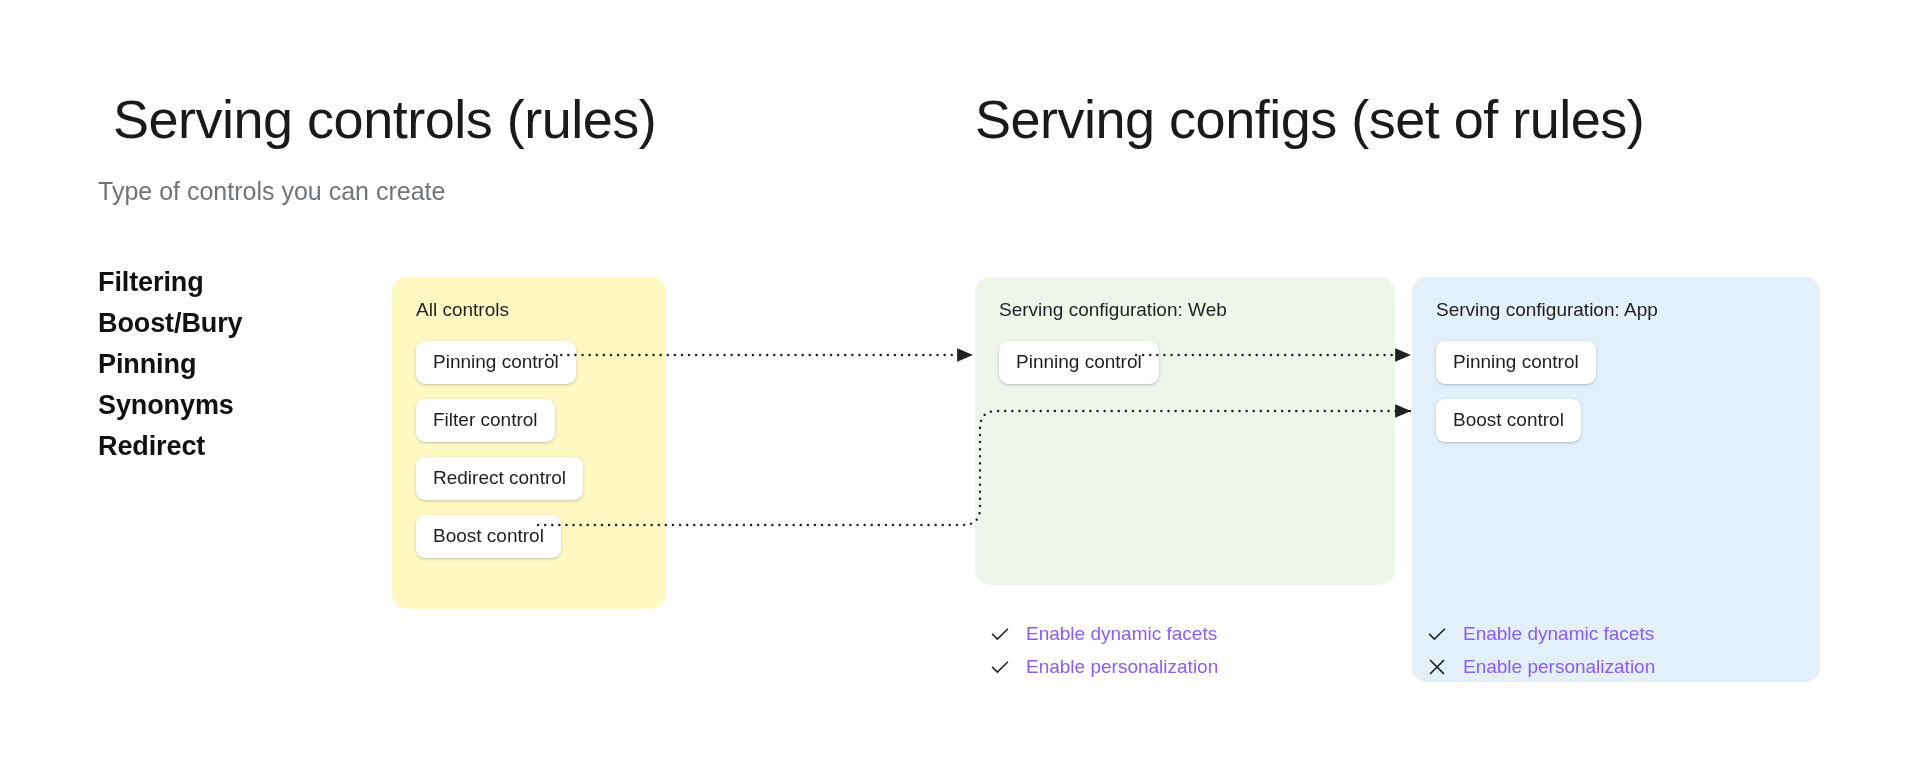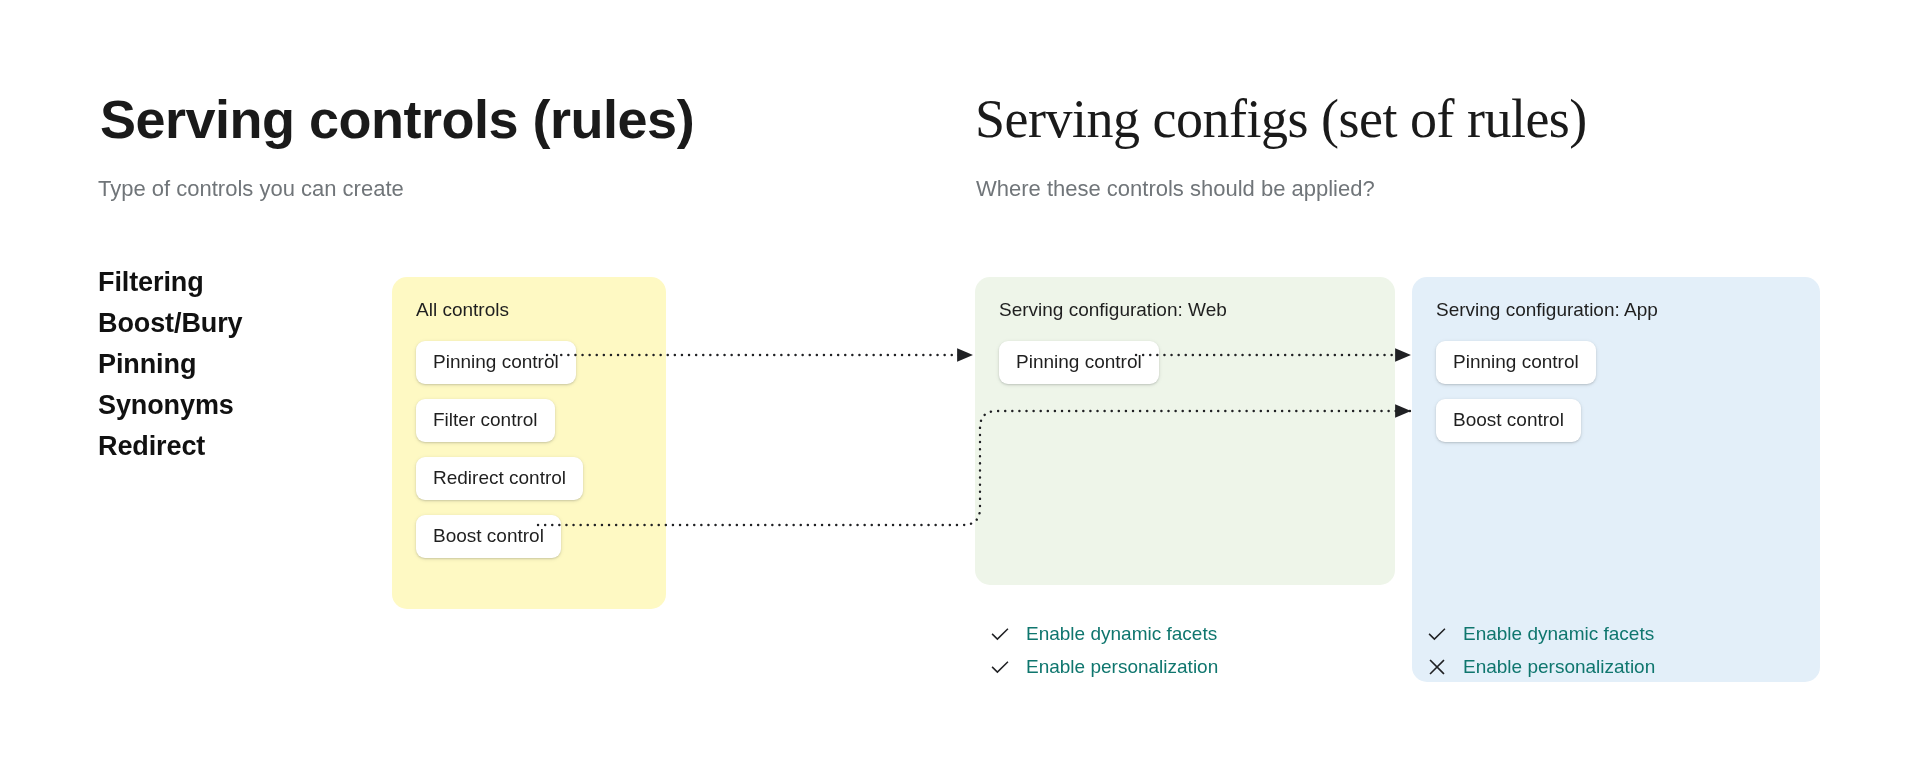--- a/index.html
+++ b/index.html
@@ -24,30 +24,30 @@
     position: absolute;
     font-size: 54px;
     font-weight: 400;
     letter-spacing: -0.5px;
     color: #1a1a1a;
     white-space: nowrap;
     line-height: 1.1;
   }
   .subheading {
     position: absolute;
-    font-size: 22px;
+    font-size: 25px;
     font-weight: 400;
     color: #707579;
     white-space: nowrap;
     line-height: 1.2;
   }
 
-  #left-heading   { left: 100px;  top: 90px; font-weight: bold; }
+  #left-heading   { left: 113px;  top: 90px; }
   #left-sub       { left: 98px;  top: 176px; }
-  #right-heading  { left: 975px; top: 90px; font-family: Liberation Serif, serif; }
+  #right-heading  { left: 975px; top: 90px; }
   #right-sub      { left: 976px; top: 176px; }
 
   
   #control-type-list {
     position: absolute;
     left: 98px; top: 267px;
     display: flex;
     flex-direction: column;
     gap: 11px;
   }
@@ -109,42 +109,41 @@
   .option-row .opt-icon {
     width: 20px; height: 20px;
     display: inline-flex;
     align-items: center; justify-content: center;
     flex: 0 0 20px;
   }
   .option-row .opt-icon svg { display: block; }
   .option-row .opt-label {
     font-size: 19px;
     line-height: 22px;
-    color: #0f766e;
+    color: #8b5cf6;
     white-space: nowrap;
   }
 
   
   #connectors {
     position: absolute;
     left: 0; top: 0;
     width: 1920px; height: 775px;
     pointer-events: none;
   }
 </style>
 </head>
 <body>
 
 <div id="canvas">
 
   <div class="heading" id="left-heading">Serving controls (rules)</div>
   <div class="subheading" id="left-sub">Type of controls you can create</div>
 
   <div class="heading" id="right-heading">Serving configs (set of rules)</div>
-  <div class="subheading" id="right-sub">Where these controls should be applied?</div>
 
   <div id="control-type-list">
     <div class="type-item">Filtering</div>
     <div class="type-item">Boost/Bury</div>
     <div class="type-item">Pinning</div>
     <div class="type-item">Synonyms</div>
     <div class="type-item">Redirect</div>
   </div>
 
   <div class="card" id="card-all-controls">

